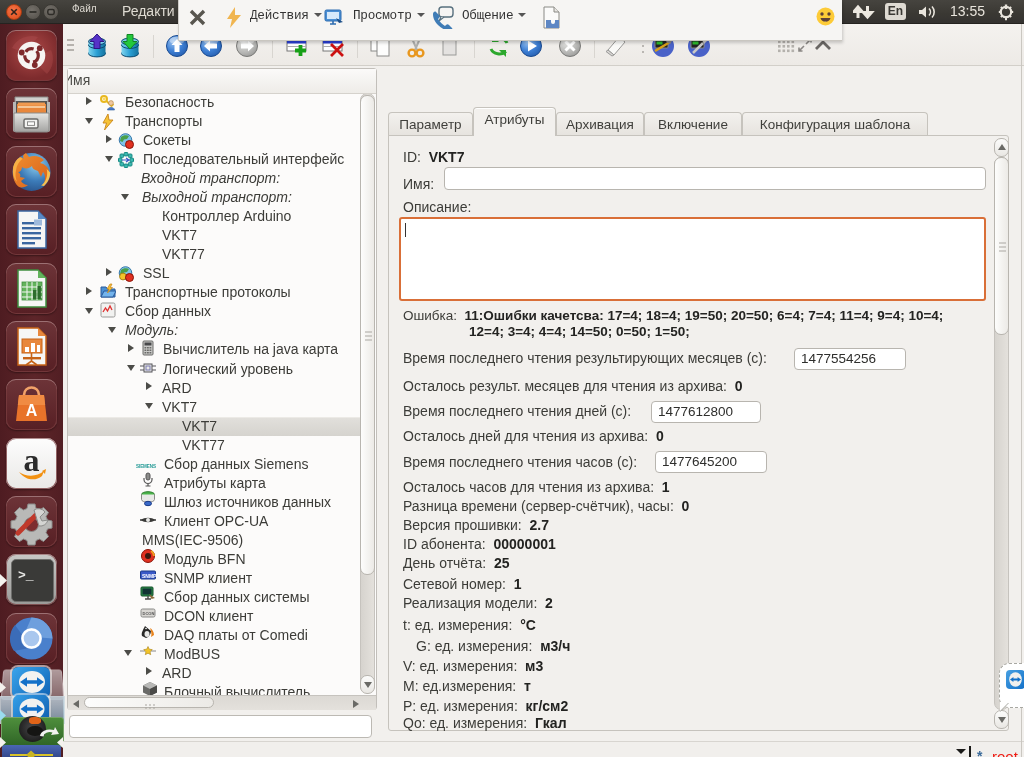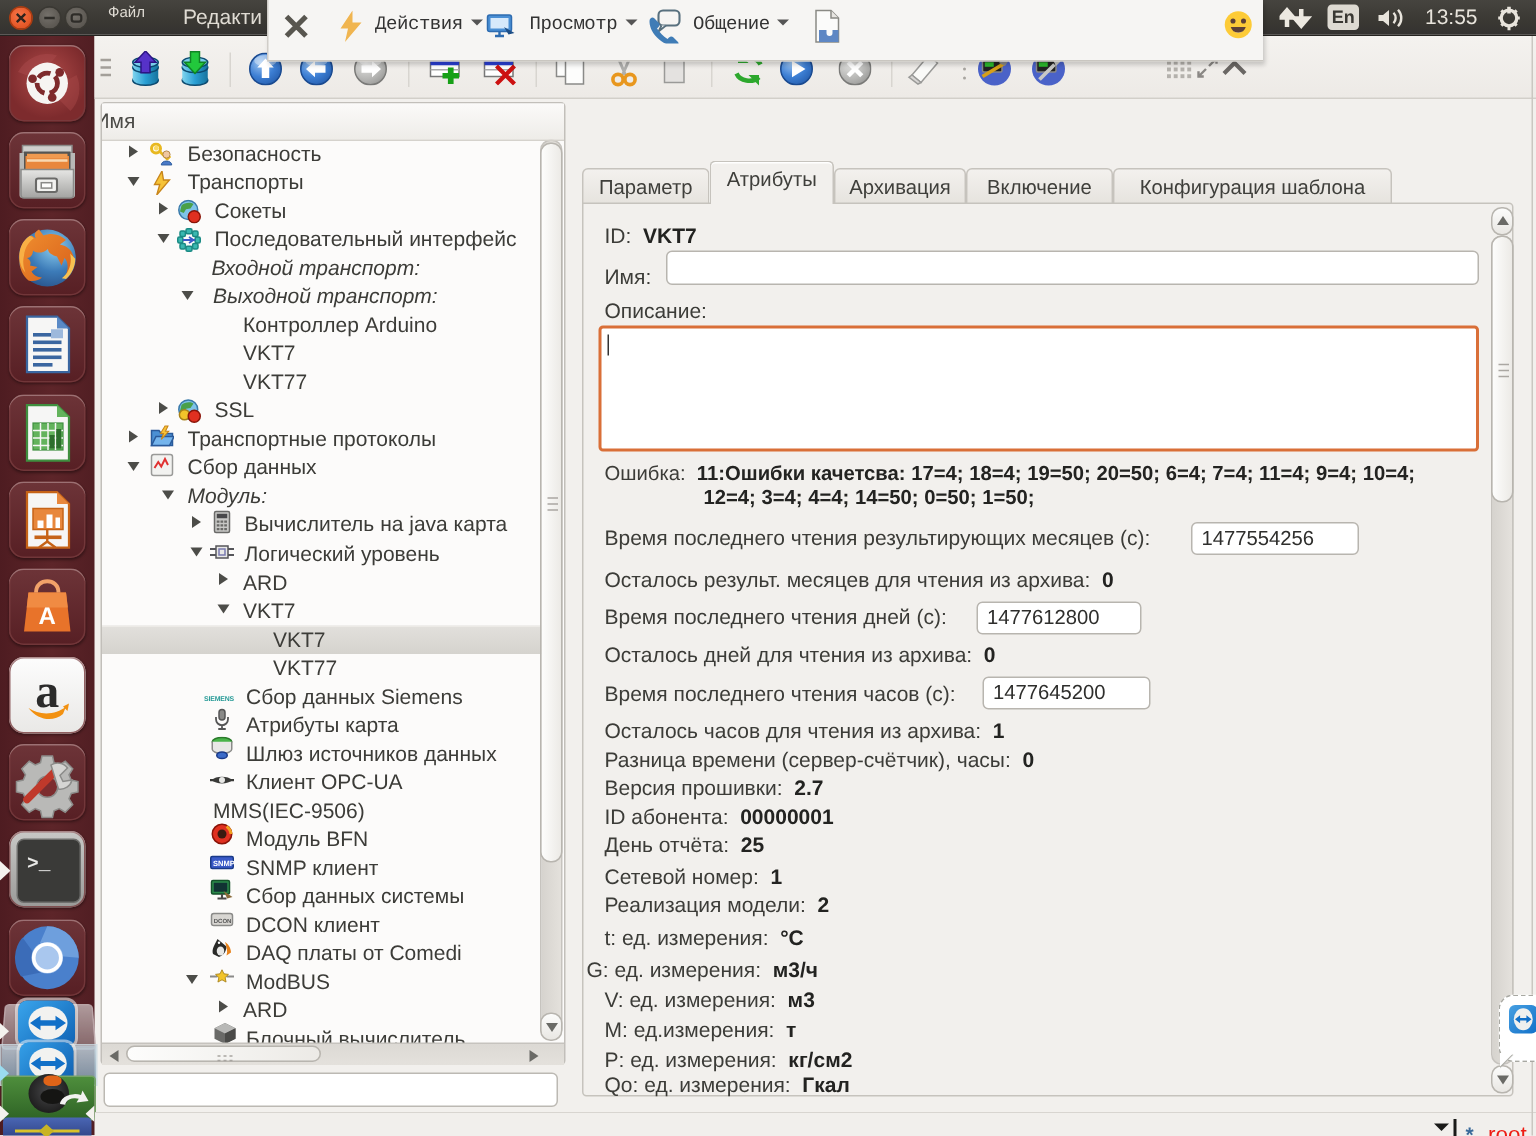--- a/index.html
+++ b/index.html
@@ -691,21 +691,21 @@
     <div class="lbl" style="left:14px;top:318px">Время последнего чтения часов (с):</div>
     <div class="inp" style="left:266px;top:315px;width:112px;height:22px;line-height:20px;">1477645200</div>
     <div class="lbl" style="left:14px;top:343px">Осталось часов для чтения из архива:&nbsp; <span class="bv">1</span></div>
     <div class="lbl" style="left:14px;top:362px">Разница времени (сервер-счётчик), часы:&nbsp; <span class="bv">0</span></div>
     <div class="lbl" style="left:14px;top:381px">Версия прошивки:&nbsp; <span class="bv">2.7</span></div>
     <div class="lbl" style="left:14px;top:400px">ID абонента:&nbsp; <span class="bv">00000001</span></div>
     <div class="lbl" style="left:14px;top:419px">День отчёта:&nbsp; <span class="bv">25</span></div>
     <div class="lbl" style="left:14px;top:440px">Сетевой номер:&nbsp; <span class="bv">1</span></div>
     <div class="lbl" style="left:14px;top:459px">Реализация модели:&nbsp; <span class="bv">2</span></div>
     <div class="lbl" style="left:14px;top:481px">t: ед. измерения:&nbsp; <span class="bv">°C</span></div>
-    <div class="lbl" style="left:2px;top:502px">G: ед. измерения:&nbsp; <span class="bv">м3/ч</span></div>
+    <div class="lbl" style="left:27px;top:502px">G: ед. измерения:&nbsp; <span class="bv">м3/ч</span></div>
     <div class="lbl" style="left:14px;top:522px">V: ед. измерения:&nbsp; <span class="bv">м3</span></div>
     <div class="lbl" style="left:14px;top:542px">M: ед.измерения:&nbsp; <span class="bv">т</span></div>
     <div class="lbl" style="left:14px;top:562px">P: ед. измерения:&nbsp; <span class="bv">кг/см2</span></div>
     <div class="lbl" style="left:14px;top:579px">Qо: ед. измерения:&nbsp; <span class="bv">Гкал</span></div>
 
     <div class="sb-groove" style="left:605px;top:21px;width:15px;height:553px;border-radius:7px;"></div>
     <div class="sb-btn" style="left:605px;top:2px;width:15px;height:19px;"></div>
     <div class="caret" style="left:609px;top:8px;border-width:0 4px 6px 4px;border-color:transparent transparent #6a6a66 transparent;"></div>
     <div class="sb-thumb" style="left:605px;top:21px;width:15px;height:178px;">
       <svg width="15" height="178">

